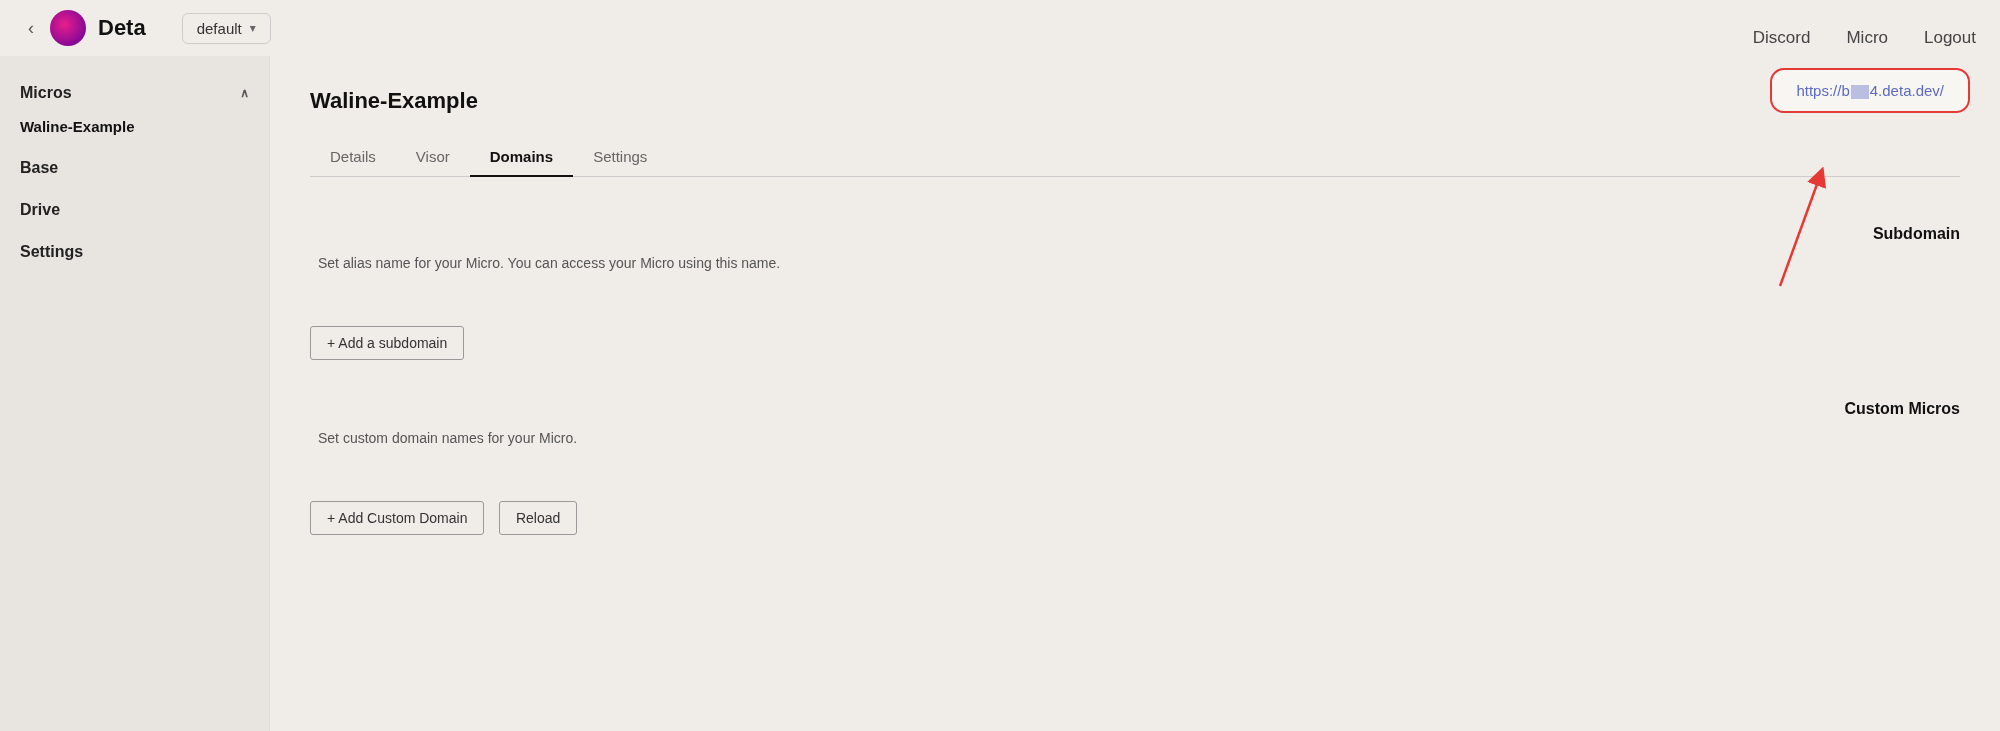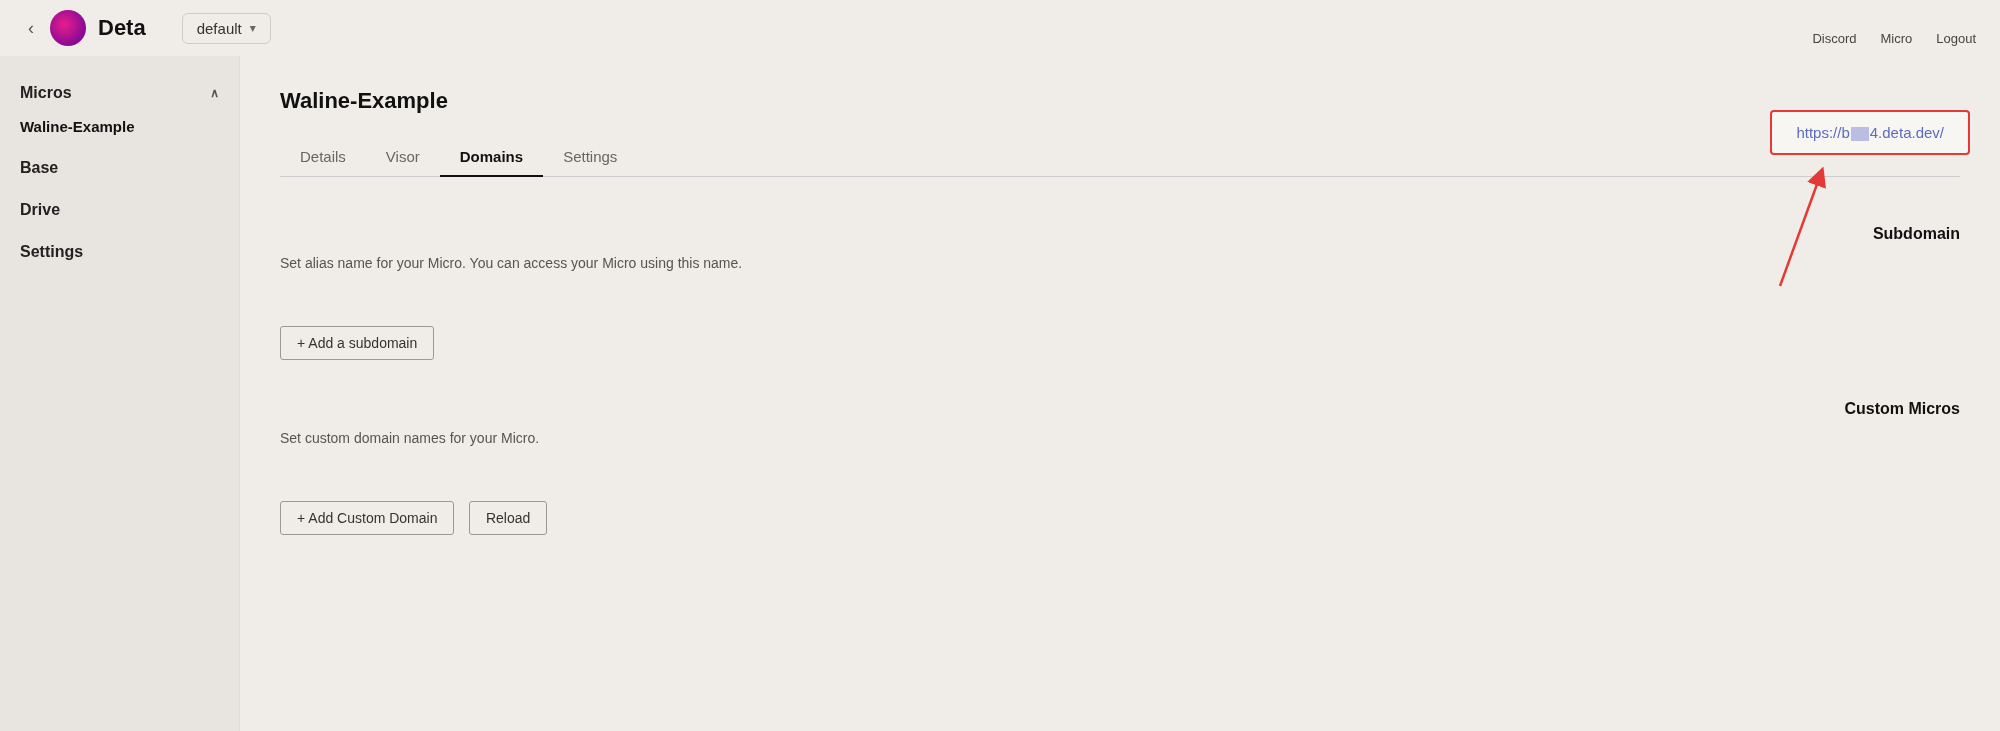--- a/index.html
+++ b/index.html
@@ -59,41 +59,41 @@
       font-size: 15px;
       color: #333;
     }
     .chevron-down {
       font-size: 12px;
       color: #666;
     }
     .nav-right {
       margin-left: auto;
       display: flex;
-      gap: 24px;
-      font-size: 13px;
+      gap: 36px;
+      font-size: 17px;
       color: #444;
       margin-top: 20px;
     }
     .nav-right a {
       text-decoration: none;
       color: #444;
       cursor: pointer;
     }
 
     
     .main-layout {
       display: flex;
       flex: 1;
       overflow: hidden;
     }
 
     
     .sidebar {
-      width: 240px;
+      width: 270px;
       background: #e8e4df;
       padding: 20px 0;
       flex-shrink: 0;
       border-right: 1px solid #ddd;
     }
     .sidebar-section {
       display: flex;
       align-items: center;
       justify-content: space-between;
       padding: 8px 20px;
@@ -165,20 +165,21 @@
       font-size: 16px;
       font-weight: 700;
       color: #111;
       margin-bottom: 12px;
       text-align: right;
     }
     .section-desc {
       font-size: 14px;
       color: #555;
       margin-bottom: 16px;
+      margin-left: 8px;
     }
     .section-block {
       margin-bottom: 40px;
     }
 
     .outline-btn {
       border: 1px solid #999;
       background: transparent;
       padding: 8px 16px;
       font-size: 14px;
@@ -190,25 +191,24 @@
     .outline-btn + .outline-btn {
       margin-left: 10px;
     }
 
     
     .url-box {
       position: absolute;
       top: 12px;
       right: 30px;
       border: 2px solid #e53935;
-      border-radius: 4px;
+      border-radius: 14px;
       padding: 12px 24px;
       background: #f8f6f3;
       font-size: 15px;
-      margin-top: 42px;
     }
     .url-link {
       color: #5c6bc0;
       text-decoration: none;
     }
     .url-highlight {
       display: inline-block;
       width: 18px;
       height: 14px;
       background: #9fa8da;

